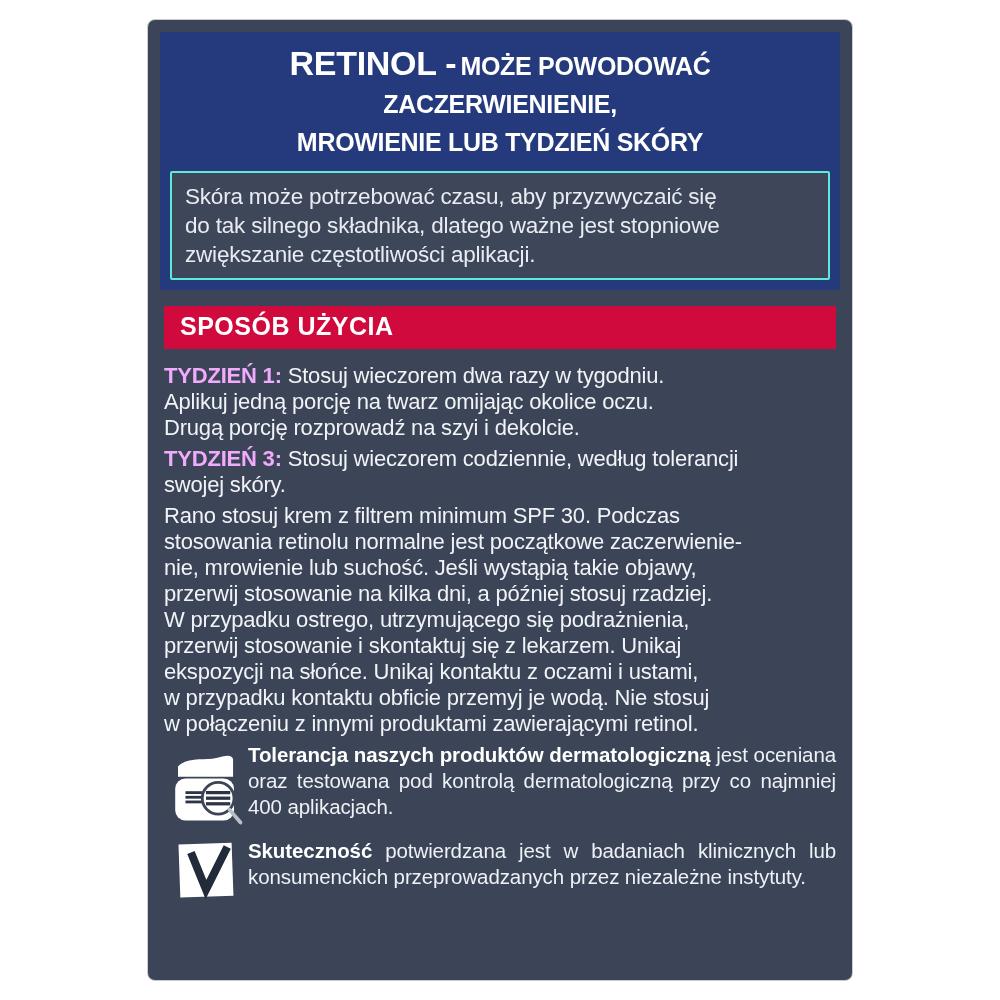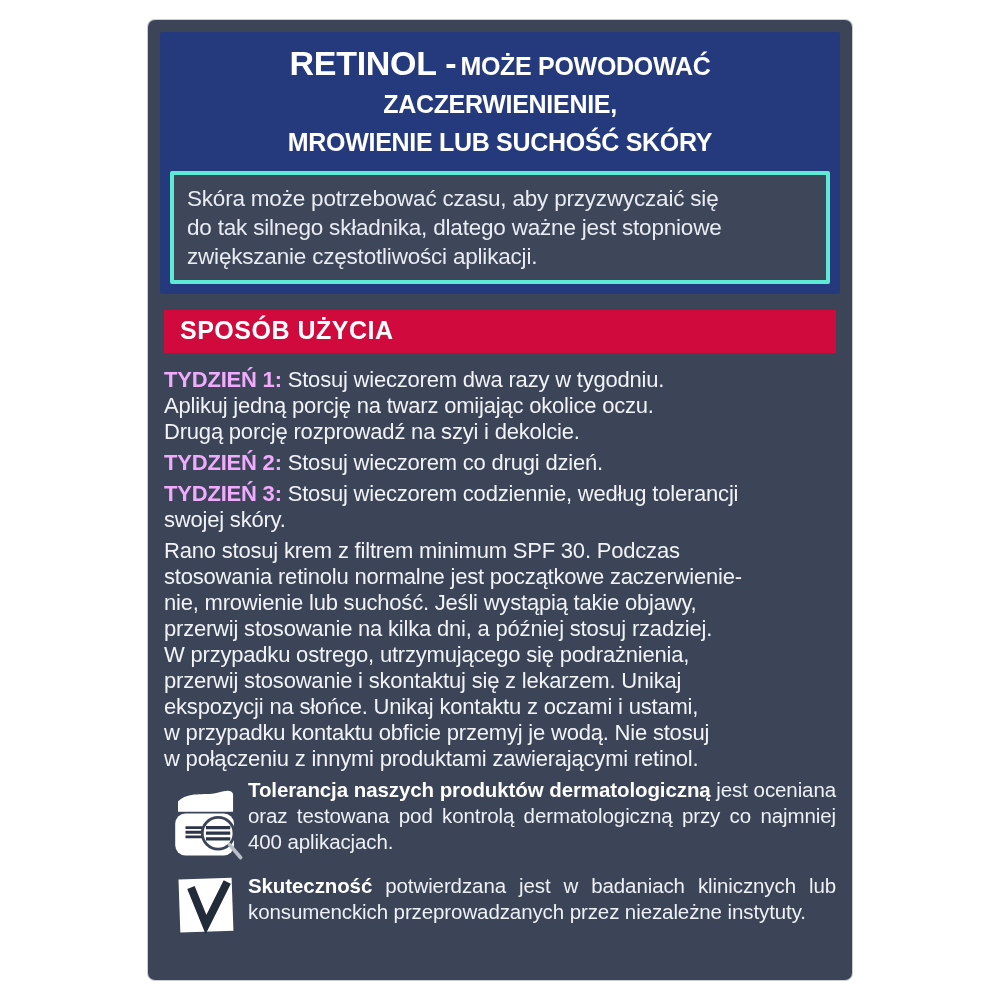--- a/index.html
+++ b/index.html
@@ -19,21 +19,21 @@
     background:#253a7c;border-radius:2px;
     padding:8px 10px 10px 10px;box-sizing:border-box;
   }
   .header-title{
     text-align:center;color:#ffffff;line-height:34px;
     padding:6px 2px 8px 2px;letter-spacing:-0.3px;
   }
   .header-title .brand{font-size:34px;font-weight:bold;}
   .header-title .warn{font-size:25px;font-weight:bold;}
   .intro-box{
-    background:#3d4759;border:4px solid #5eead4;border-radius:2px;
+    background:#3d4759;border:2px solid #5eead4;border-radius:2px;
     padding:9px 13px;box-sizing:border-box;
     font-size:22.5px;line-height:29px;color:#e9ecf2;
     white-space:pre-line;letter-spacing:-0.2px;
   }
   
   .red-banner{
     background:#d00a3c;margin:16px 4px 0 4px;border-radius:1px;
     color:#ffffff;box-sizing:border-box;
   }
   .usage-banner{
@@ -68,34 +68,33 @@
 </style>
 </head>
 <body>
 
 <div class="panel">
 
   <div class="header-box">
     <div class="header-title">
       <span class="brand">RETINOL -</span>
       <span class="warn">MOŻE POWODOWAĆ ZACZERWIENIENIE,</span><br>
-      <span class="warn">MROWIENIE LUB SUCHOŚĆ SKÓRY</span>
+      <span class="warn">MROWIENIE LUB TYDZIEŃ SKÓRY</span>
     </div>
     <div class="intro-box">Skóra może potrzebować czasu, aby przyzwyczaić się
 do tak silnego składnika, dlatego ważne jest stopniowe
 zwiększanie częstotliwości aplikacji.</div>
   </div>
 
   <div class="red-banner usage-banner">SPOSÓB UŻYCIA</div>
 
   <div class="usage-text">
     <p><span class="lbl">TYDZIEŃ 1:</span><span class="txt"> Stosuj wieczorem dwa razy w tygodniu.
 Aplikuj jedną porcję na twarz omijając okolice oczu.
 Drugą porcję rozprowadź na szyi i dekolcie.</span></p>
-    <p><span class="lbl">TYDZIEŃ 2:</span><span class="txt"> Stosuj wieczorem co drugi dzień.</span></p>
     <p><span class="lbl">TYDZIEŃ 3:</span><span class="txt"> Stosuj wieczorem codziennie, według tolerancji
 swojej skóry.</span></p>
     <p><span class="txt">Rano stosuj krem z filtrem minimum SPF 30. Podczas
 stosowania retinolu normalne jest początkowe zaczerwienie-
 nie, mrowienie lub suchość. Jeśli wystąpią takie objawy,
 przerwij stosowanie na kilka dni, a później stosuj rzadziej.
 W przypadku ostrego, utrzymującego się podrażnienia,
 przerwij stosowanie i skontaktuj się z lekarzem. Unikaj
 ekspozycji na słońce.  Unikaj kontaktu z oczami i ustami,
 w przypadku kontaktu obficie przemyj je wodą. Nie stosuj

